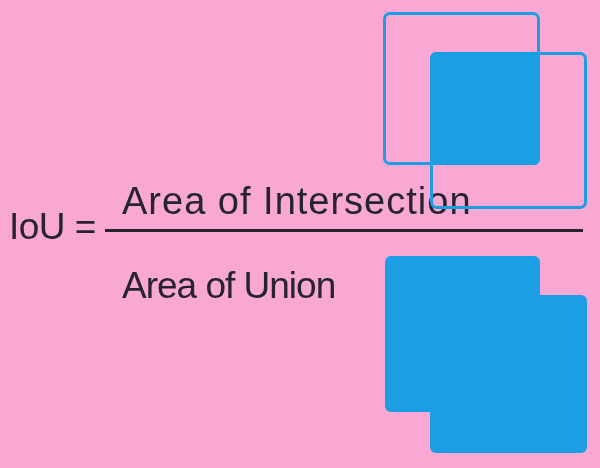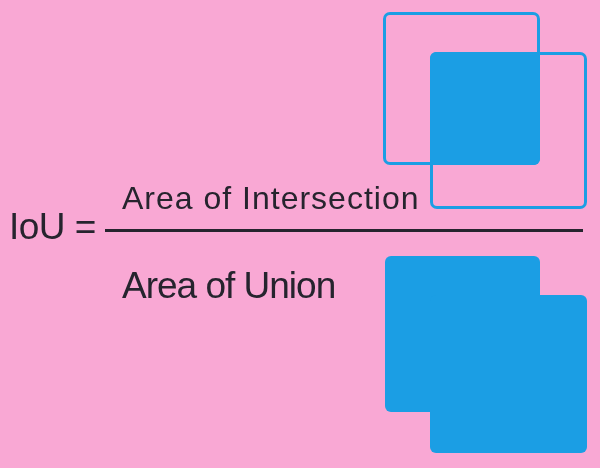--- a/index.html
+++ b/index.html
@@ -24,21 +24,21 @@
   }
   .lhs {
     left: 9px;
     top: 208px;
     font-size: 37px;
     letter-spacing: -0.5px;
   }
   .numerator {
     left: 122px;
     top: 182px;
-    font-size: 32px;
+    font-size: 38px;
     letter-spacing: 1px;
   }
   .denominator {
     left: 122px;
     top: 267px;
     font-size: 37px;
     letter-spacing: -1px;
   }
   .frac-line {
     position: absolute;

